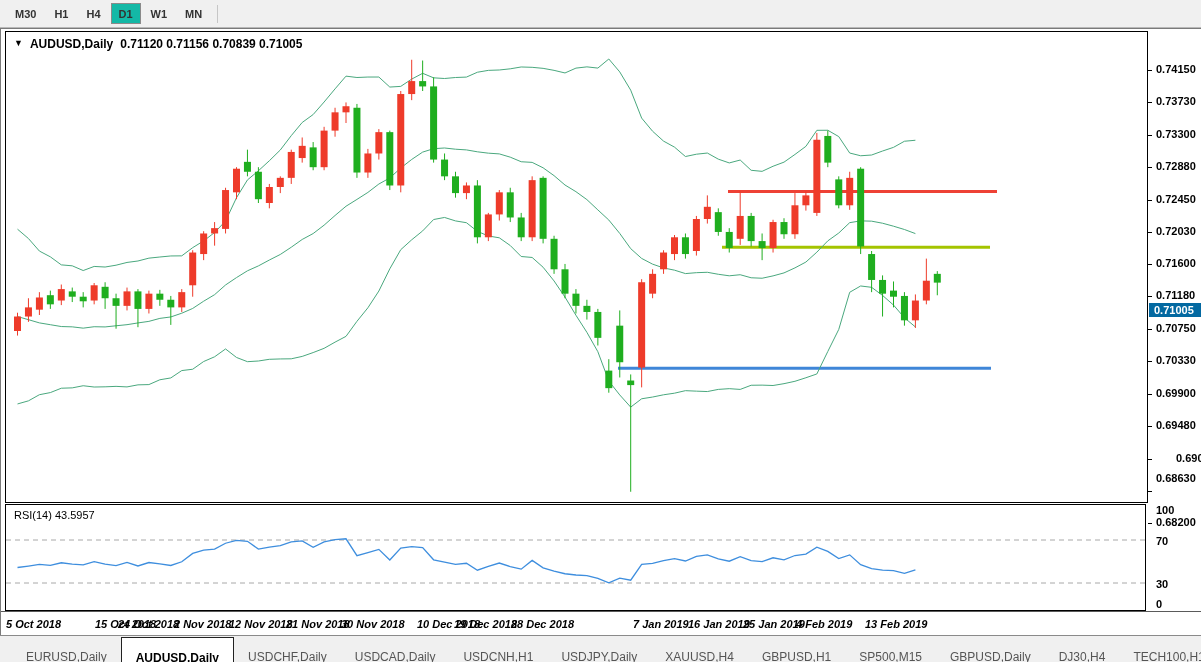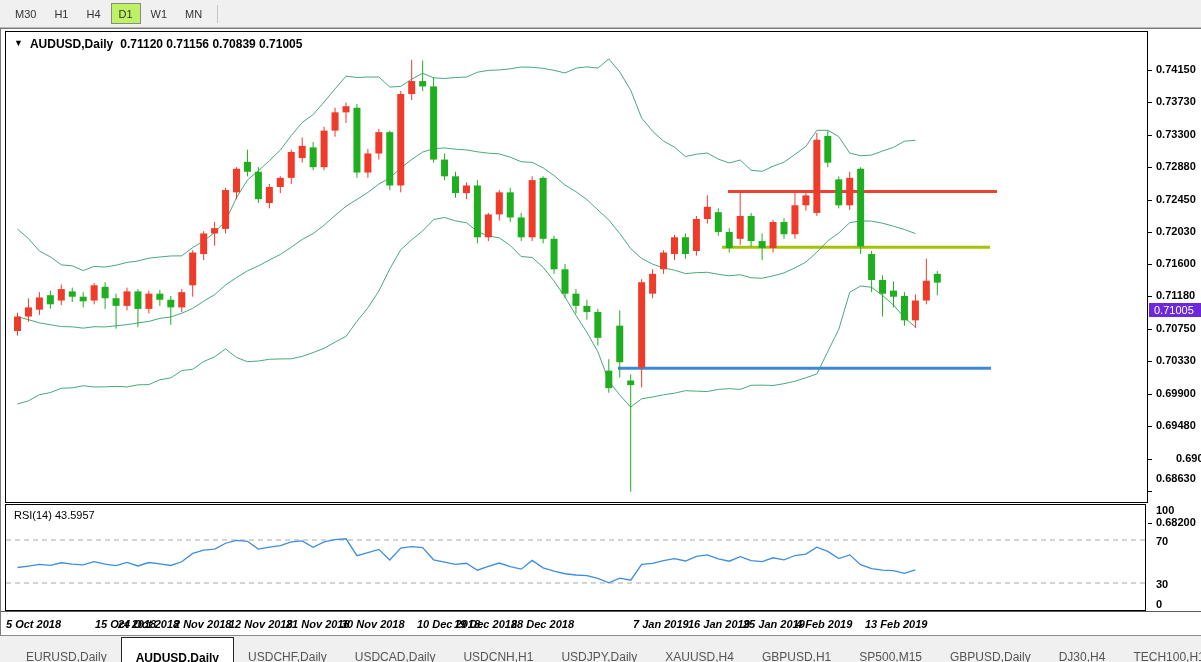--- a/index.html
+++ b/index.html
@@ -1,44 +1,44 @@
 <!DOCTYPE html>
 <html><head>
 <meta charset="utf-8">
 <style>
   html,body{margin:0;padding:0;width:1201px;height:662px;overflow:hidden;
     font-family:"Liberation Sans",sans-serif;background:#fff;}
   *{box-sizing:border-box;}
   
   #toolbar{position:absolute;left:0;top:0;width:1201px;height:28px;background:#f0f0f0;
     border-bottom:1px solid #b8b8b8;display:flex;align-items:center;padding-left:6px;}
-  .tf-btn{height:21px;padding:0 7px;margin:0 1px;font-size:11px;font-weight:400;color:#333;
+  .tf-btn{height:21px;padding:0 7px;margin:0 1px;font-size:11px;font-weight:700;color:#333;
     display:flex;align-items:center;justify-content:center;border:1px solid transparent;cursor:default;}
-  .tf-btn.active{background:#bef264;border:1px solid #8a8a8a;}
+  .tf-btn.active{background:#14b8a6;border:1px solid #8a8a8a;}
   .tb-sep{width:1px;height:18px;background:#c6c6c6;margin:0 6px;}
   
   #chart-window{position:absolute;left:0;top:28px;width:1201px;height:607px;background:#fff;
     border-left:1px solid #7a7a7a;border-top:1px solid #7a7a7a;}
   #main-pane{position:absolute;left:4px;top:2px;width:1143px;height:472px;background:#fff;
     border:1px solid #000;}
   #main-svg{position:absolute;left:0;top:0;}
   #chart-title{position:absolute;left:8px;top:5px;font-size:12px;font-weight:700;color:#000;
     display:flex;align-items:center;gap:7px;}
   #chart-title .tri{font-size:9px;position:relative;top:-1px;}
   
   #rsi-pane{position:absolute;left:4px;top:475px;width:1141px;height:107px;background:#fff;
     border:1px solid #000;}
   #rsi-svg{position:absolute;left:0;top:0;}
   #rsi-label{position:absolute;left:8px;top:4px;font-size:11px;color:#000;}
   
   #price-axis{position:absolute;left:1147px;top:2px;width:54px;height:580px;background:#fff;}
   .p-label{position:absolute;left:8px;font-size:11px;font-weight:700;color:#000;white-space:nowrap;}
   .p-tick{position:absolute;left:0;width:4px;height:1px;background:#000;}
-  #cur-price-box{position:absolute;left:1px;width:52px;height:14px;background:#6d28d9;color:#fff;
-    font-size:11px;font-weight:400;display:flex;align-items:center;padding-left:5px;}
+  #cur-price-box{position:absolute;left:1px;width:52px;height:14px;background:#0369a1;color:#fff;
+    font-size:11px;font-weight:700;display:flex;align-items:center;padding-left:5px;}
   .r-label{position:absolute;left:8px;font-size:11px;font-weight:700;color:#000;}
   #date-axis{position:absolute;left:0px;top:582px;width:1201px;height:25px;background:#fff;
     border-top:1px solid #5a5a5a;}
   .d-label{position:absolute;top:6px;font-size:11px;font-weight:700;color:#000;white-space:nowrap;font-style:italic;}
   
   #tabbar{position:absolute;left:0;top:635px;width:1201px;height:42px;background:#f0f0f0;
     border-top:1px solid #8a8a8a;display:flex;align-items:stretch;padding-left:12px;overflow:hidden;}
   .sym-tab{display:flex;align-items:center;padding:0 14px;font-size:12px;color:#555;
     white-space:nowrap;cursor:default;}
   .sym-tab.active{background:#fff;border:1px solid #222;border-bottom:none;font-weight:700;color:#000;

